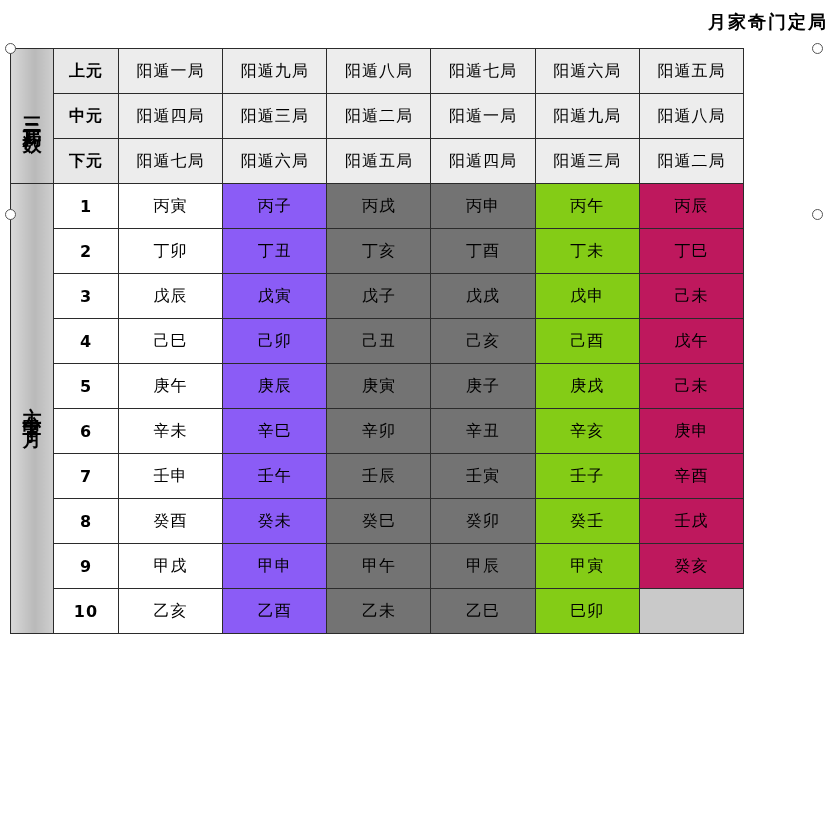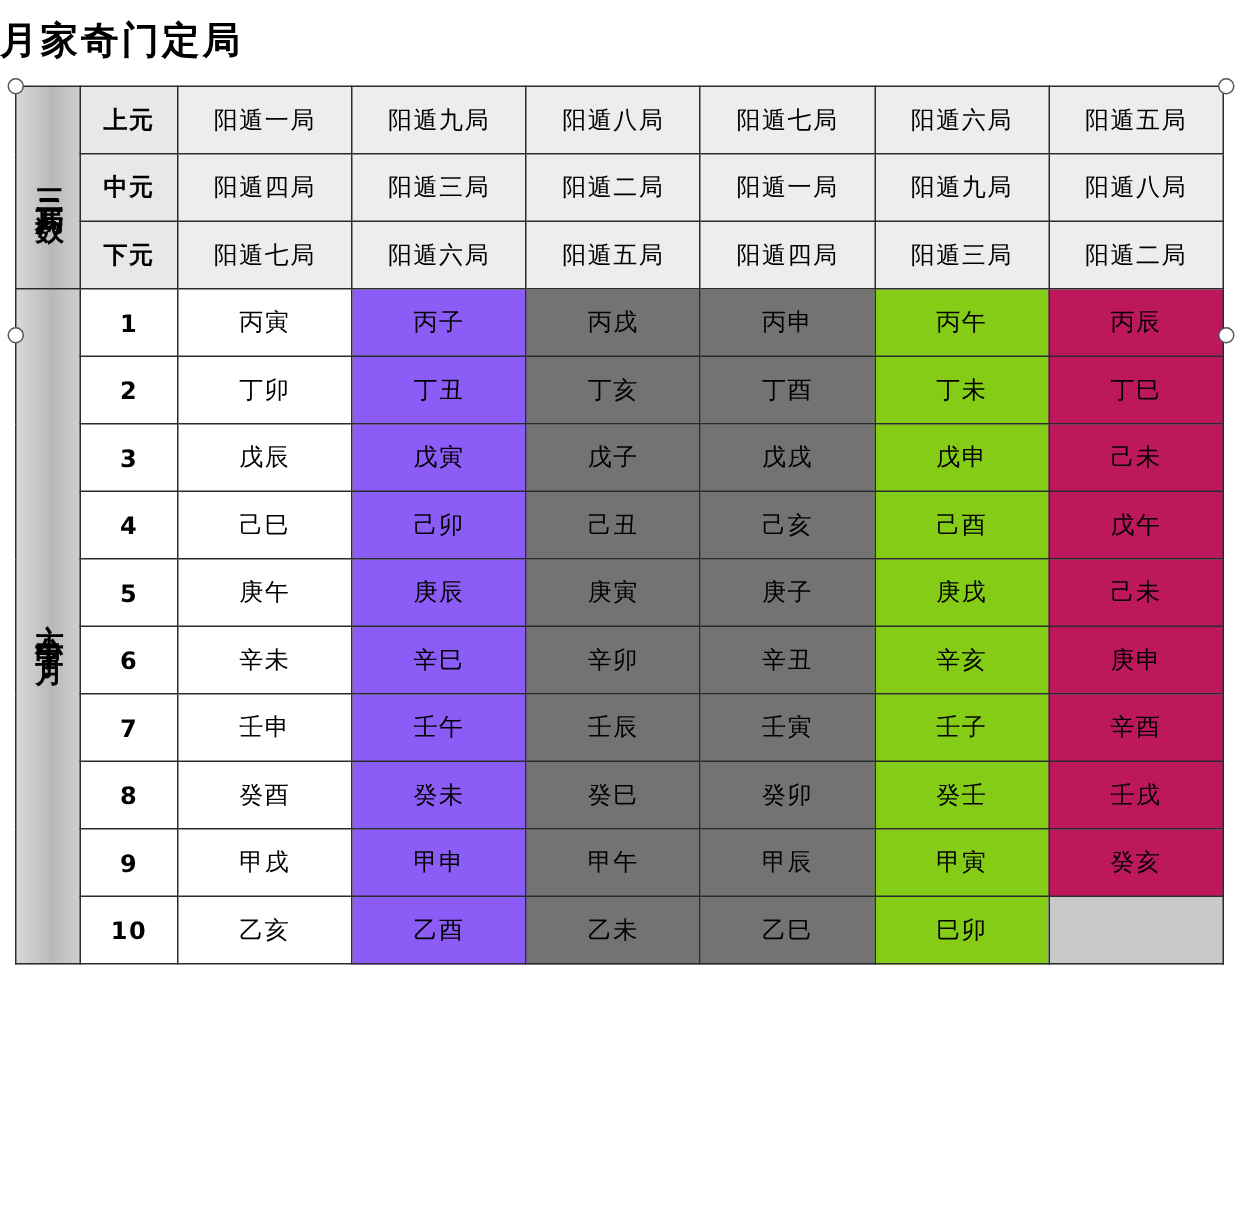--- a/index.html
+++ b/index.html
@@ -15,43 +15,43 @@
     overflow: hidden;
     position: relative;
   }
   .page {
     position: relative;
     width: 828px;
     height: 819px;
     box-sizing: border-box;
   }
   .title {
-    text-align: left;
-    font-size: 25px;
+    text-align: right;
+    font-size: 18px;
     font-weight: bold;
     letter-spacing: 2px;
     margin-top: 10px;
     margin-bottom: 14px;
     font-family: "DejaVu Sans", sans-serif;
   }
   .intro {
     font-size: 17px;
     line-height: 30px;
     padding: 0 18px 0 18px;
     text-indent: 2em;
     letter-spacing: 1px;
     font-family: "DejaVu Sans", sans-serif;
   }
   .table-wrap {
     position: relative;
     margin: 14px 10px 0 10px;
   }
   table.grid {
     border-collapse: collapse;
-    width: 806px;
+    width: 734px;
     table-layout: fixed;
     font-family: "DejaVu Sans", sans-serif;
   }
   table.grid td {
     border: 1px solid #2b2b2b;
     text-align: center;
     vertical-align: middle;
     font-size: 16px;
     height: 44px;
     padding: 0;

